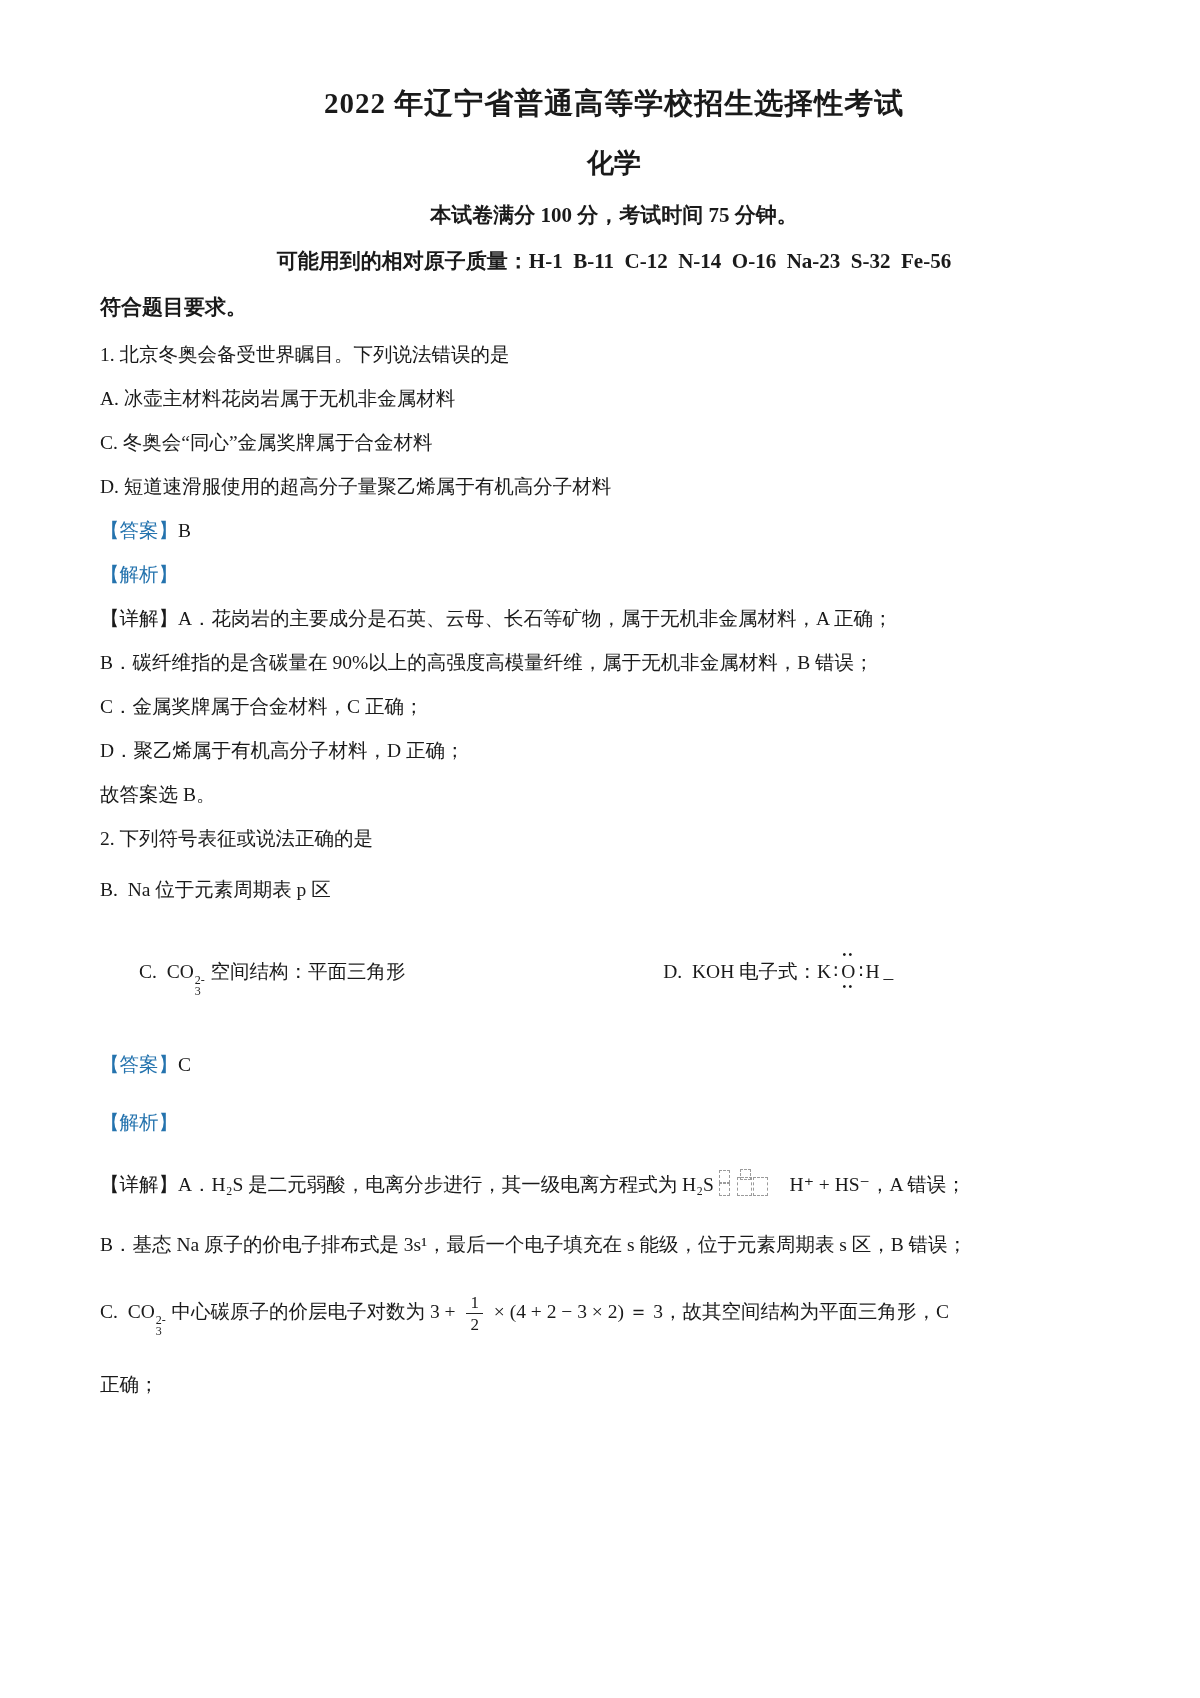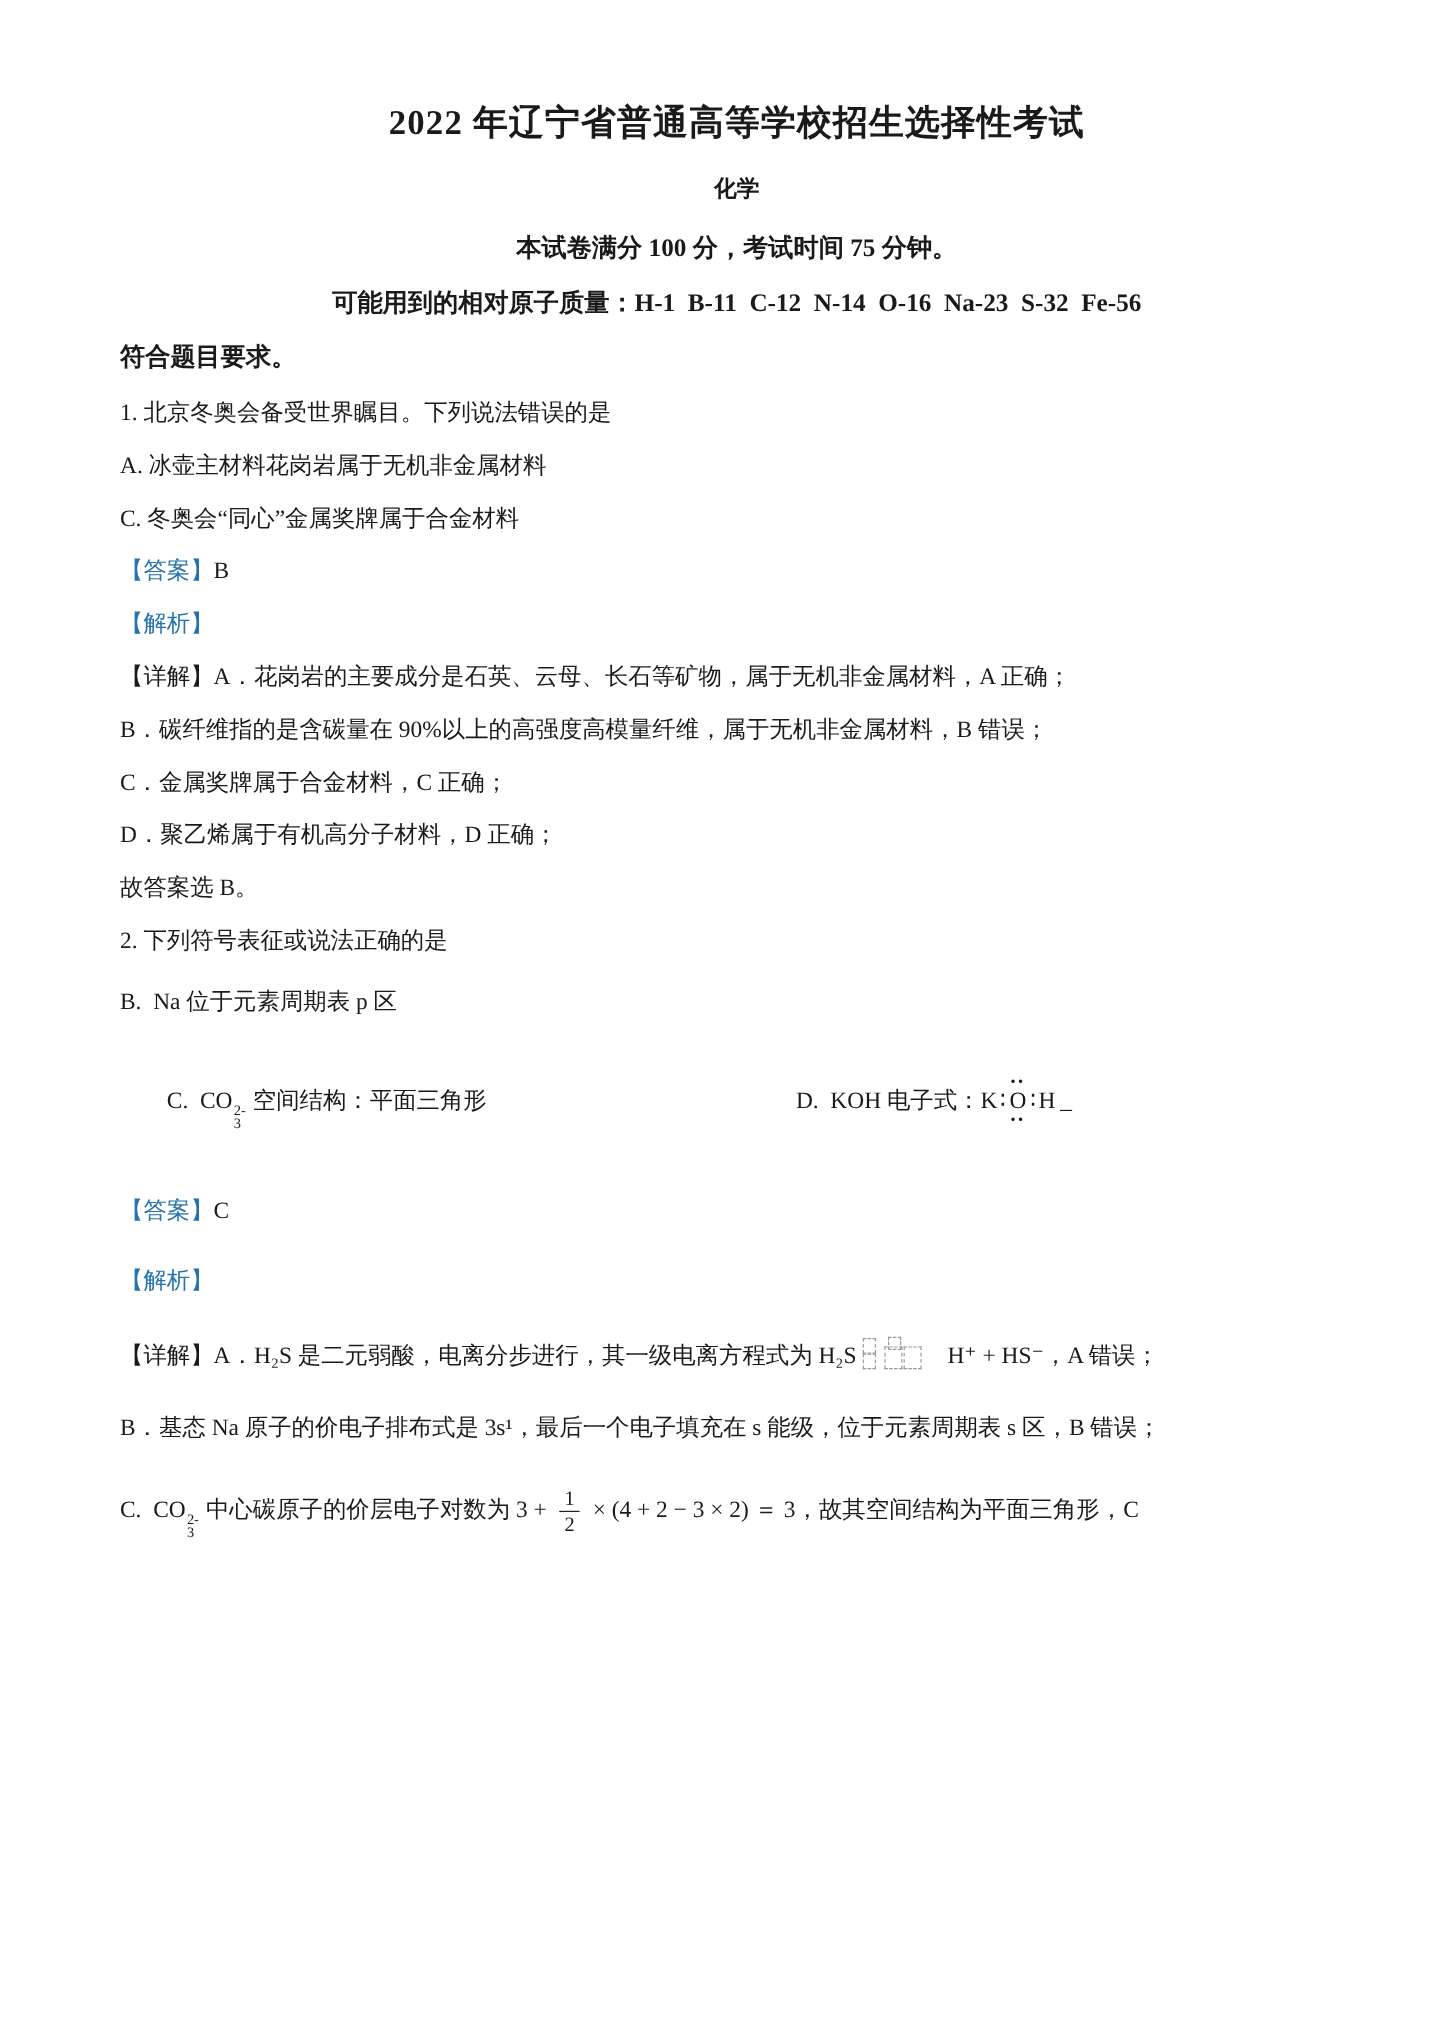--- a/index.html
+++ b/index.html
@@ -11,21 +11,21 @@
     font-family: "Liberation Serif", "DejaVu Serif", serif;
     overflow: hidden;
   }
   .page { padding: 86px 72px 0 100px; }
 
   .title {
     font-size: 29px; font-weight: bold; text-align: center;
     margin: 0 0 26px 0; line-height: 1.2; letter-spacing: 1px;
   }
   .subject {
-    font-size: 19px; font-weight: bold; text-align: center;
+    font-size: 27px; font-weight: bold; text-align: center;
     margin: 0 0 24px 0; line-height: 1.2;
   }
   .exam-info {
     font-size: 21px; font-weight: bold; text-align: center;
     margin: 0 0 20px 0; line-height: 1.2;
   }
   .masses {
     font-size: 21px; font-weight: bold; text-align: center;
     margin: 0 0 18px 0; line-height: 1.3; white-space: pre-wrap;
   }
@@ -93,20 +93,21 @@
   <h1 class="title">2022 年辽宁省普通高等学校招生选择性考试</h1>
   <h2 class="subject">化学</h2>
   <p class="exam-info">本试卷满分 100 分，考试时间 75 分钟。</p>
   <p class="masses">可能用到的相对原子质量：H-1  B-11  C-12  N-14  O-16  Na-23  S-32  Fe-56</p>
   <p class="section-line" style="margin-bottom:22px;">符合题目要求。</p>
 
   <section>
     <p class="p">1. 北京冬奥会备受世界瞩目。下列说法错误的是</p>
     <p class="p">A. 冰壶主材料花岗岩属于无机非金属材料</p>
     <p class="p">C. 冬奥会“同心”金属奖牌属于合金材料</p>
+    <p class="p">D. 短道速滑服使用的超高分子量聚乙烯属于有机高分子材料</p>
 
     <p class="p"><span class="blue">【答案】</span><span>B</span></p>
     <p class="p"><span class="blue">【解析】</span></p>
 
     <p class="p"><span>【详解】</span><span>A．花岗岩的主要成分是石英、云母、长石等矿物，属于无机非金属材料，A 正确；</span></p>
     <p class="p">B．碳纤维指的是含碳量在 90%以上的高强度高模量纤维，属于无机非金属材料，B 错误；</p>
     <p class="p">C．金属奖牌属于合金材料，C 正确；</p>
     <p class="p">D．聚乙烯属于有机高分子材料，D 正确；</p>
     <p class="p">故答案选 B。</p>
   </section>
@@ -129,15 +130,16 @@
 
     <p class="p tall"><span class="blue">【答案】</span><span>C</span></p>
     <p class="p tall"><span class="blue">【解析】</span></p>
 
     <p class="p q2detail"><span>【详解】</span><span>A．H₂S 是二元弱酸，电离分步进行，其一级电离方程式为 H₂S</span><span class="tofu"><span class="tb tb1"></span><span class="tb tb2"></span><span class="tb tb3"></span><span class="tb tb4"></span><span class="tb tb5"></span></span><span>  H⁺ + HS⁻，A 错误；</span></p>
 
     <p class="p q2detail">B．基态 Na 原子的价电子排布式是 3s¹，最后一个电子填充在 s 能级，位于元素周期表 s 区，B 错误；</p>
 
     <p class="p q2detail"><span>C.  </span><span>CO</span><span class="stack"><span class="s-sup">2-</span><span class="s-sub">3</span></span><span> 中心碳原子的价层电子对数为 3 + </span><span class="frac"><span class="f-num">1</span><span class="f-den">2</span></span><span> × (4 + 2 − 3 × 2) ＝ 3，故其空间结构为平面三角形，C</span></p>
 
+    <p class="p">正确；</p>
   </section>
 
 </div>
 
 </body></html>

